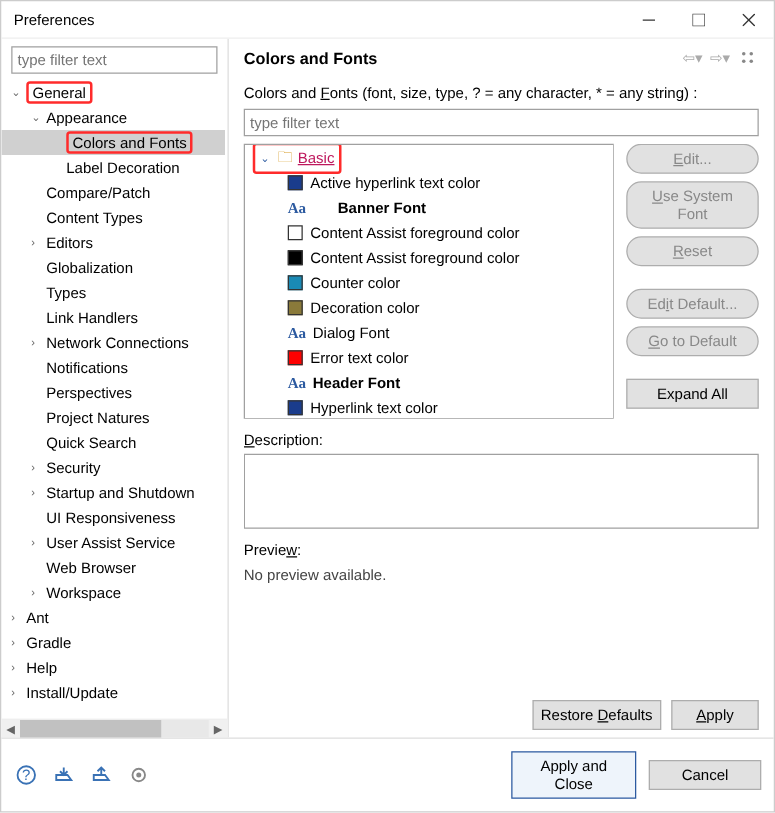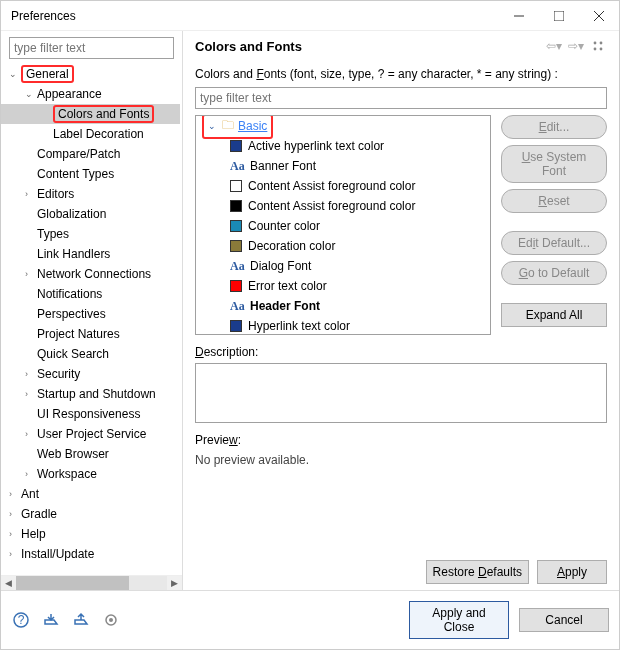--- a/index.html
+++ b/index.html
@@ -146,21 +146,21 @@
         <div class="node d1">
           <span class="caret">›</span>
           <span>Startup and Shutdown</span>
         </div>
         <div class="node d1">
           <span class="caret"></span>
           <span>UI Responsiveness</span>
         </div>
         <div class="node d1">
           <span class="caret">›</span>
-          <span>User Project Service</span>
+          <span>User Assist Service</span>
         </div>
         <div class="node d1">
           <span class="caret"></span>
           <span>Web Browser</span>
         </div>
         <div class="node d1">
           <span class="caret">›</span>
           <span>Workspace</span>
         </div>
         <div class="node d0">
@@ -209,30 +209,30 @@
     </div>
 
     <input class="content-filter" placeholder="type filter text" style="">
 
     <div class="row2">
       <div class="colorlist" id="colorlist">
           <div class="li">
             <span class="redbox" style="display:inline-flex;align-items:center;gap:4px;padding:0 4px;">
               <span class="caret2">⌄</span>
               <span style="color:#d8a030">🗀</span>
-              <span style="color:#3b82f6;text-decoration:underline">Basic</span>
+              <span style="color:#be185d;text-decoration:underline">Basic</span>
             </span>
           </div>
           <div class="li" style="padding-left: 34px;">
             <span class="swatch" style="background: rgb(26, 60, 140);"></span>
             <span>Active hyperlink text color</span>
           </div>
           <div class="li" style="padding-left: 34px;">
             <span class="aa">Aa</span>
-            <span style="font-weight: normal;">Banner Font</span>
+            <span style="font-weight: bold; margin-left: 20px;">Banner Font</span>
           </div>
           <div class="li" style="padding-left: 34px;">
             <span class="swatch" style="background: rgb(255, 255, 255);"></span>
             <span>Content Assist foreground color</span>
           </div>
           <div class="li" style="padding-left: 34px;">
             <span class="swatch" style="background: rgb(0, 0, 0);"></span>
             <span>Content Assist foreground color</span>
           </div>
           <div class="li" style="padding-left: 34px;">

